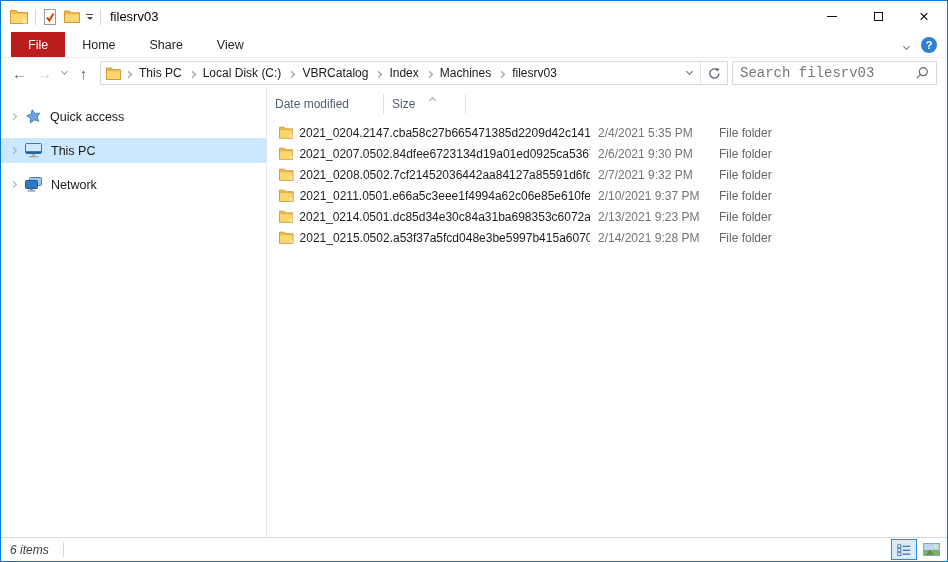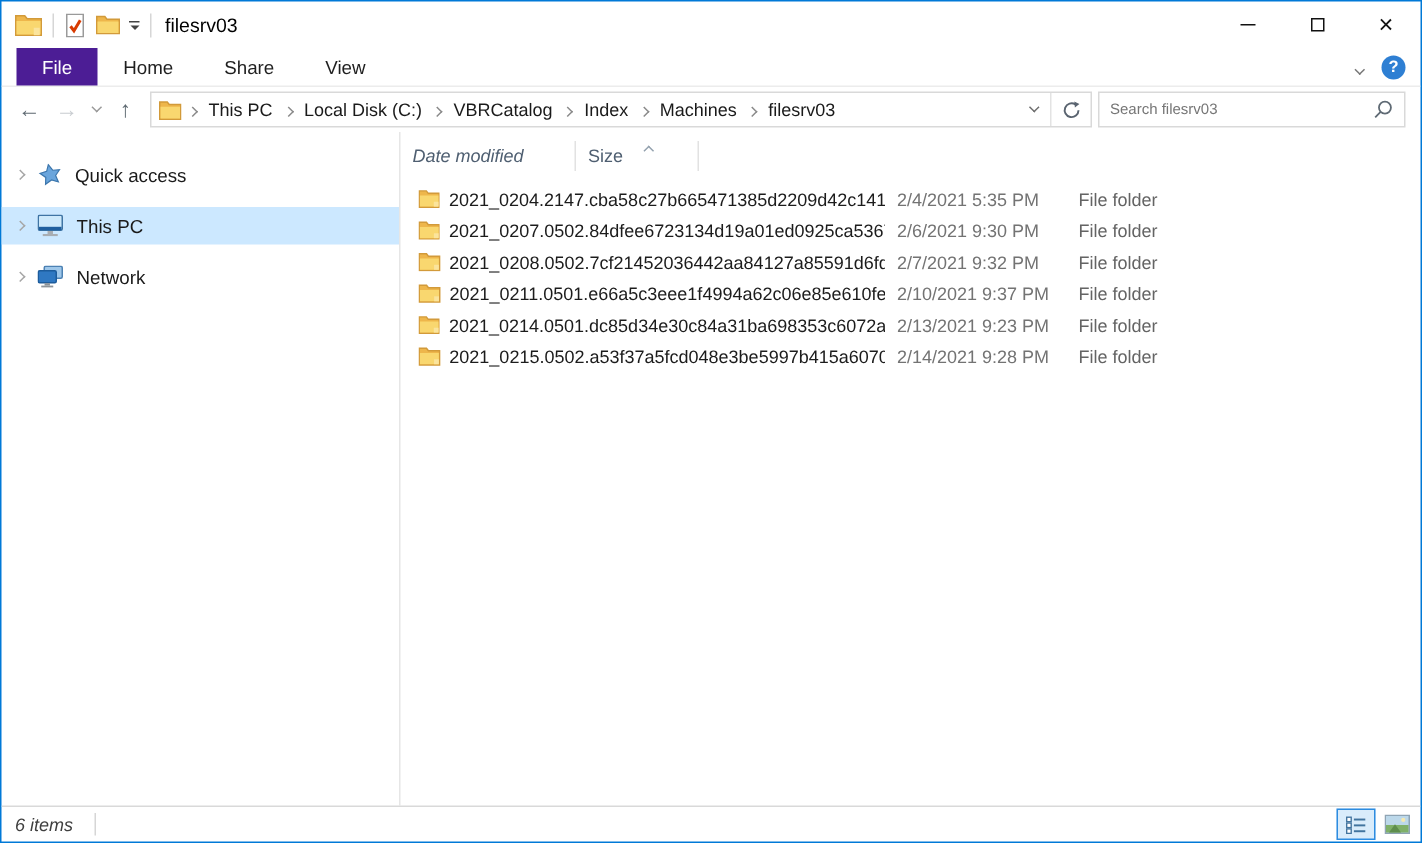--- a/index.html
+++ b/index.html
@@ -24,21 +24,21 @@
   .win-title { font-size:13px; color:#000; margin-left:9px; white-space:nowrap; }
   .win-controls { margin-left:auto; display:flex; height:100%; }
   .win-btn { width:46px; height:100%; display:flex; align-items:center; justify-content:center; }
   .glyph-min { width:10px; height:1px; background:#111; }
   .glyph-max { width:9px; height:9px; border:1px solid #111; }
   .glyph-close { font-size:17px; line-height:1; color:#111; font-weight:400; }
 
   
   .ribbon { height:26px; flex:0 0 auto; display:flex; align-items:stretch; border-bottom:1px solid #ececec; }
   .tab { padding:0 17px; display:flex; align-items:center; font-size:12.5px; color:#1f1f1f; }
-  .tab.active { background:#4c1d95; color:#fff; }
+  .tab.active { background:#b91c1c; color:#fff; }
   .tab:first-of-type { margin-left:10px; }
   .ribbon-right { margin-left:auto; display:flex; align-items:center; gap:12px; padding-right:10px; }
   .help-circle { width:16px; height:16px; border-radius:50%; background:#2e7fd3; color:#fff;
                  display:flex; align-items:center; justify-content:center; font-size:11px; font-weight:bold; }
 
   
   .chev { display:inline-block; width:5px; height:5px; border-right:1px solid #777; border-bottom:1px solid #777; }
   .chev.right { transform:rotate(-45deg); }
   .chev.down  { transform:rotate(45deg); margin-top:-3px; }
   .chev.up    { transform:rotate(-135deg); }
@@ -50,38 +50,38 @@
   .hist-btn { width:14px; }
   .addr-box { flex:1; height:24px; border:1px solid #d9d9d9; display:flex; align-items:center; margin:0 4px; background:#fff; }
   .addr-box .folder-sm { margin:0 4px 0 5px; }
   .crumb { padding:0 7px; font-size:12px; color:#1a1a1a; white-space:nowrap; }
   .crumb-sep { margin:0 1px; }
   .addr-end { margin-left:auto; display:flex; align-items:center; height:100%; }
   .addr-chev { width:22px; display:flex; justify-content:center; }
   .addr-end .vsep { height:22px; background:#e3e3e3; }
   .refresh-btn { width:26px; display:flex; align-items:center; justify-content:center; }
   .search-box { width:205px; height:24px; border:1px solid #d9d9d9; display:flex; align-items:center; padding:0 7px; background:#fff; }
-  .search-box input { border:none; outline:none; flex:1; font-family:Liberation Sans, sans-serif; font-size:10px; color:#a16207; min-width:0; }
+  .search-box input { border:none; outline:none; flex:1; font-family:Liberation Mono, monospace; font-size:14px; color:#a16207; min-width:0; }
   .search-box input::placeholder { color:#767676; opacity:1; }
 
   
   .main { flex:1; display:flex; min-height:0; }
   .nav-pane { width:266px; flex:0 0 auto; border-right:1px solid #e6e6e6; padding-top:16px; }
   .nav-item { height:25px; display:flex; align-items:center; gap:9px; padding-left:10px; margin-bottom:9px; font-size:12.5px; }
   .nav-item.selected { background:#cce8ff; }
   .nav-item .chev { border-color:#a6a6a6; }
   .nav-label { color:#1a1a1a; }
 
   .content { flex:1; position:relative; padding-top:4px; min-width:0; }
   .sort-indicator { position:absolute; top:4px; left:163px; }
   .sort-indicator .chev { border-color:#93a1ae; }
   .hdr-row { display:flex; height:24px; align-items:center; margin-bottom:6px; }
   .hdr-cell { height:20px; display:flex; align-items:center; border-right:1px solid #e2e2e2; font-size:12px; color:#4f5f71; white-space:nowrap; overflow:hidden; }
   .hc-name { width:323px; padding-left:17px; }
-  .hc-date { width:117px; padding-left:8px;font-style:italic; }
+  .hc-date { width:117px; padding-left:8px; }
   .hc-type { width:126px; padding-left:12px; }
   .hc-size { width:82px;  padding-left:8px; }
   .row { display:flex; height:21px; align-items:center; }
   .cell { white-space:nowrap; overflow:hidden; }
   .c-name { width:323px; display:flex; align-items:center; gap:6px; padding-left:12px; color:#1c1c1c; }
   .c-name span { overflow:hidden; white-space:nowrap; }
   .c-date { width:117px; padding-left:8px; color:#737373; }
   .c-type { width:126px; padding-left:12px; color:#646464; }
   .c-size { width:82px; padding-left:8px; color:#646464; }
 

